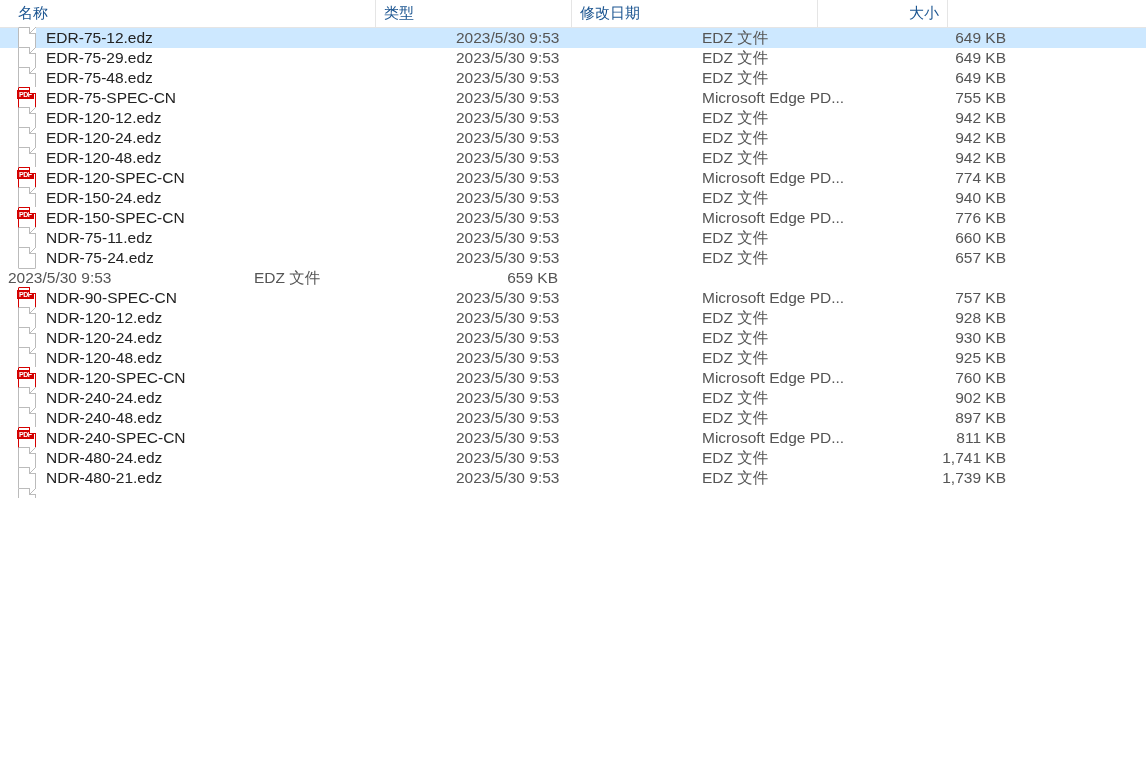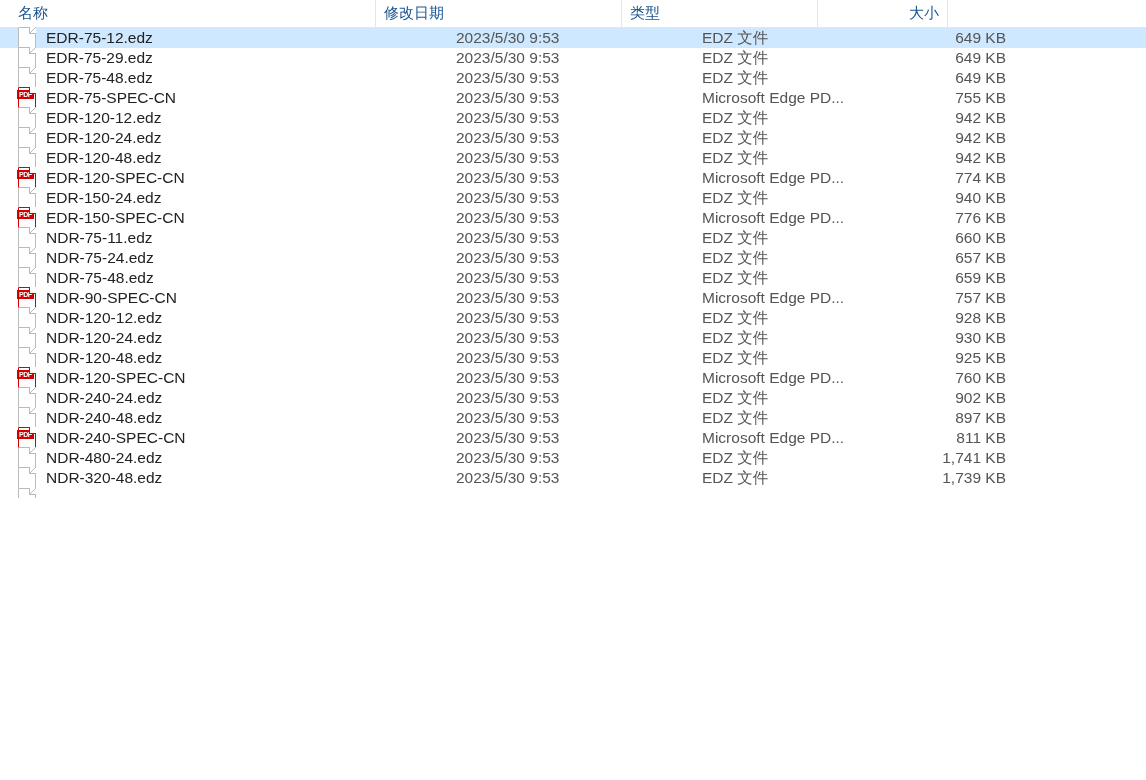--- a/index.html
+++ b/index.html
@@ -95,22 +95,22 @@
       overflow: hidden;
       padding-left: 18px;
     }
     .partial-row .file-icon { margin-top: 0; }
   </style>
 </head>
 <body>
 
 <div class="header-row">
   <div class="col-header col-name">名称</div>
+  <div class="col-header col-type">类型</div>
   <div class="col-header col-date">修改日期</div>
-  <div class="col-header col-type">类型</div>
   <div class="col-header col-size">大小</div>
 </div>
 
 <div class="file-list" id="file-list">
     <div class="file-row selected">
       <div class="cell cell-name">
         <span class="file-icon generic"></span>
         <span>EDR-75-12.edz</span>
       </div>
       <div class="cell cell-date">2023/5/30 9:53</div>
@@ -210,24 +210,20 @@
     <div class="file-row">
       <div class="cell cell-name">
         <span class="file-icon generic"></span>
         <span>NDR-75-24.edz</span>
       </div>
       <div class="cell cell-date">2023/5/30 9:53</div>
       <div class="cell cell-type">EDZ 文件</div>
       <div class="cell cell-size">657 KB</div>
     </div>
     <div class="file-row">
-      <div class="cell cell-name">
-        <span class="file-icon generic"></span>
-        <span>NDR-75-48.edz</span>
-      </div>
       <div class="cell cell-date">2023/5/30 9:53</div>
       <div class="cell cell-type">EDZ 文件</div>
       <div class="cell cell-size">659 KB</div>
     </div>
     <div class="file-row">
       <div class="cell cell-name">
         <span class="file-icon pdf"></span>
         <span>NDR-90-SPEC-CN</span>
       </div>
       <div class="cell cell-date">2023/5/30 9:53</div>
@@ -302,21 +298,21 @@
         <span class="file-icon generic"></span>
         <span>NDR-480-24.edz</span>
       </div>
       <div class="cell cell-date">2023/5/30 9:53</div>
       <div class="cell cell-type">EDZ 文件</div>
       <div class="cell cell-size">1,741 KB</div>
     </div>
     <div class="file-row">
       <div class="cell cell-name">
         <span class="file-icon generic"></span>
-        <span>NDR-320-48.edz</span>
+        <span>NDR-480-21.edz</span>
       </div>
       <div class="cell cell-date">2023/5/30 9:53</div>
       <div class="cell cell-type">EDZ 文件</div>
       <div class="cell cell-size">1,739 KB</div>
     </div>
   </div>
 
 <div class="partial-row">
   <span class="file-icon generic"></span>
 </div>

